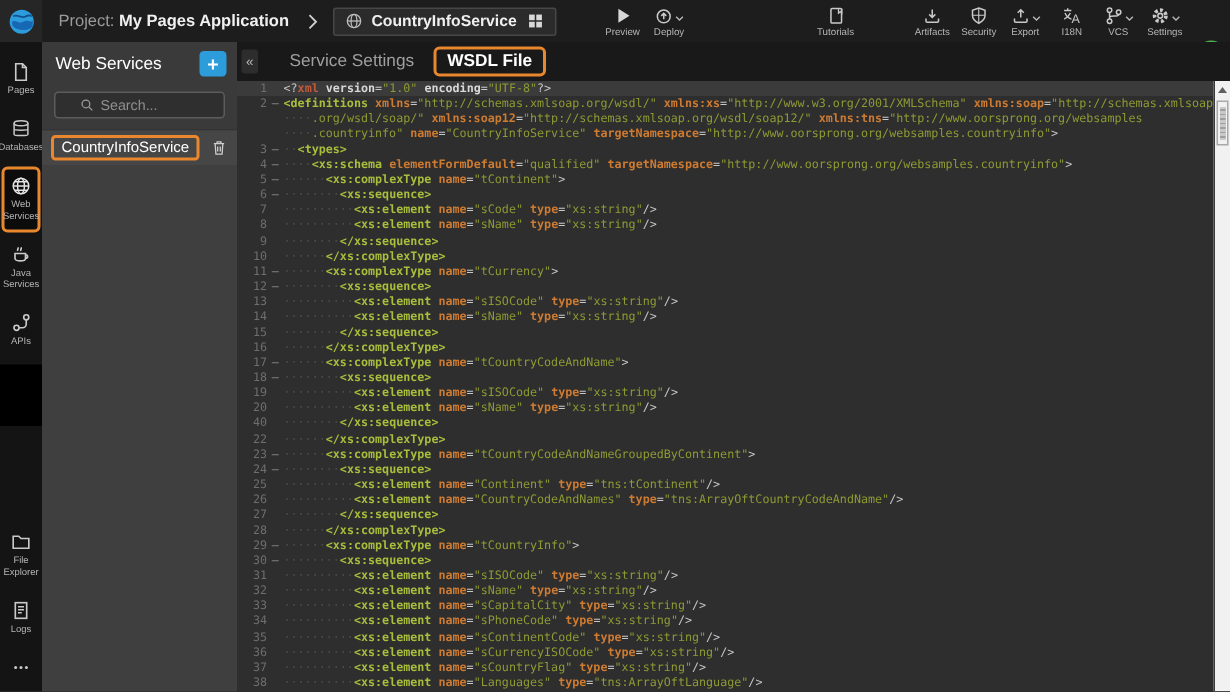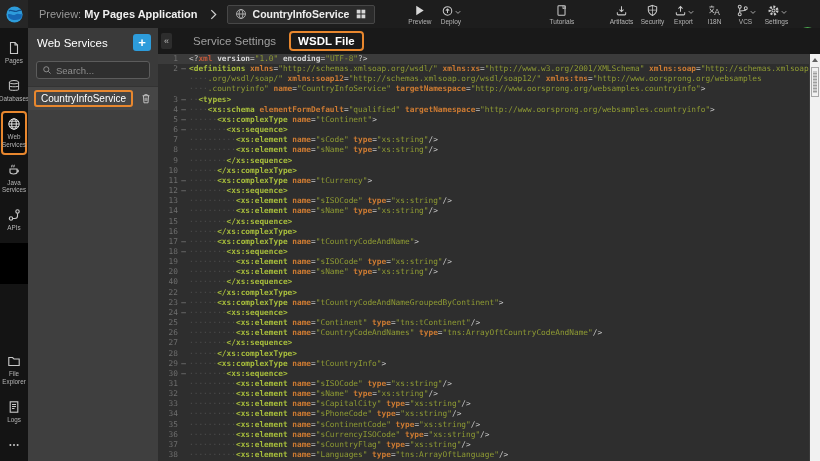--- a/index.html
+++ b/index.html
@@ -44,21 +44,21 @@
   .sb-black { height:41px; background:#000; margin-top:2px; }
   .sb-spacer { flex:1; }
 
   
   .panel { width:130px; background:#3a3a3a; display:flex; flex-direction:column; }
   .panel-head { display:flex; align-items:center; padding:6px 7px 6px 9px; }
   .panel-title { color:#fff; font-size:11.5px; }
   .add-btn { margin-left:auto; width:18px; height:17px; background:#2D9CDB; border-radius:3px;
     color:#fff; font-size:13px; font-weight:bold; display:flex; align-items:center; justify-content:center; cursor:pointer; }
   .search-box { margin:4px 8px 7px; height:18px; background:#2f2f2f; border:1px solid #5c5c5c; border-radius:3px;
-    display:flex; align-items:center; padding:0 5px; gap:4px; }
+    display:flex; align-items:center; padding:0 16px; gap:4px; }
   .search-box .ic svg { width:10px; height:10px; display:block; }
   .search-box input { background:transparent; border:none; outline:none; width:90px;
     color:#bdbdbd; font-size:9.5px; font-family:"Liberation Sans",sans-serif; }
   .search-box input::placeholder { color:#8f8f8f; }
   .panel-body { background:#3f3f3f; flex:1; border-top:1px solid #333; }
   .section-label { color:#8f8f8f; font-size:9px; letter-spacing:0.5px; padding:9px 10px 6px; }
   .svc-row { display:flex; align-items:center; background:#464646; margin:0; padding:3px 6px; }
   .svc-name { border:2px solid #E8872E; border-radius:3px; padding:1px 5px; color:#fff; font-size:10px; }
   .trash { margin-left:auto; cursor:pointer; }
   .trash svg { width:12px; height:13px; display:block; }
@@ -100,21 +100,21 @@
 
 <div class="topbar">
   <div class="logo-cell">
     <svg viewBox="0 0 20 20">
       <circle cx="10" cy="10" r="8.5" fill="#2d9cdb"></circle>
       <path d="M3 10 C6 8 8 12 11 10 C14 8 16 11 17.8 9.2 L17.5 13.5 C14 17 6.5 16.5 3.6 12.8 Z" fill="#1668b5"></path>
       <path d="M4 6.2 C7 4.2 10 8.2 13 6.2 C15 4.9 16.5 6.2 17 5.7" stroke="#11518f" stroke-width="1.3" fill="none"></path>
     </svg>
   </div>
   <div class="proj">
-    <span class="lbl">Preview:</span>
+    <span class="lbl">Project:</span>
     <span class="name">My Pages Application</span>
   </div>
   <span class="crumb-chev">
     <svg viewBox="0 0 8 12" fill="none" stroke="#d0d0d0" stroke-width="1.4">
         <path d="M1.5 1 L6.5 6 L1.5 11"></path>
       </svg>
   </span>
   <div class="svc-tab">
     <span class="ic">
       <svg viewBox="0 0 14 14" fill="none" stroke="#bdbdbd" stroke-width="1">

